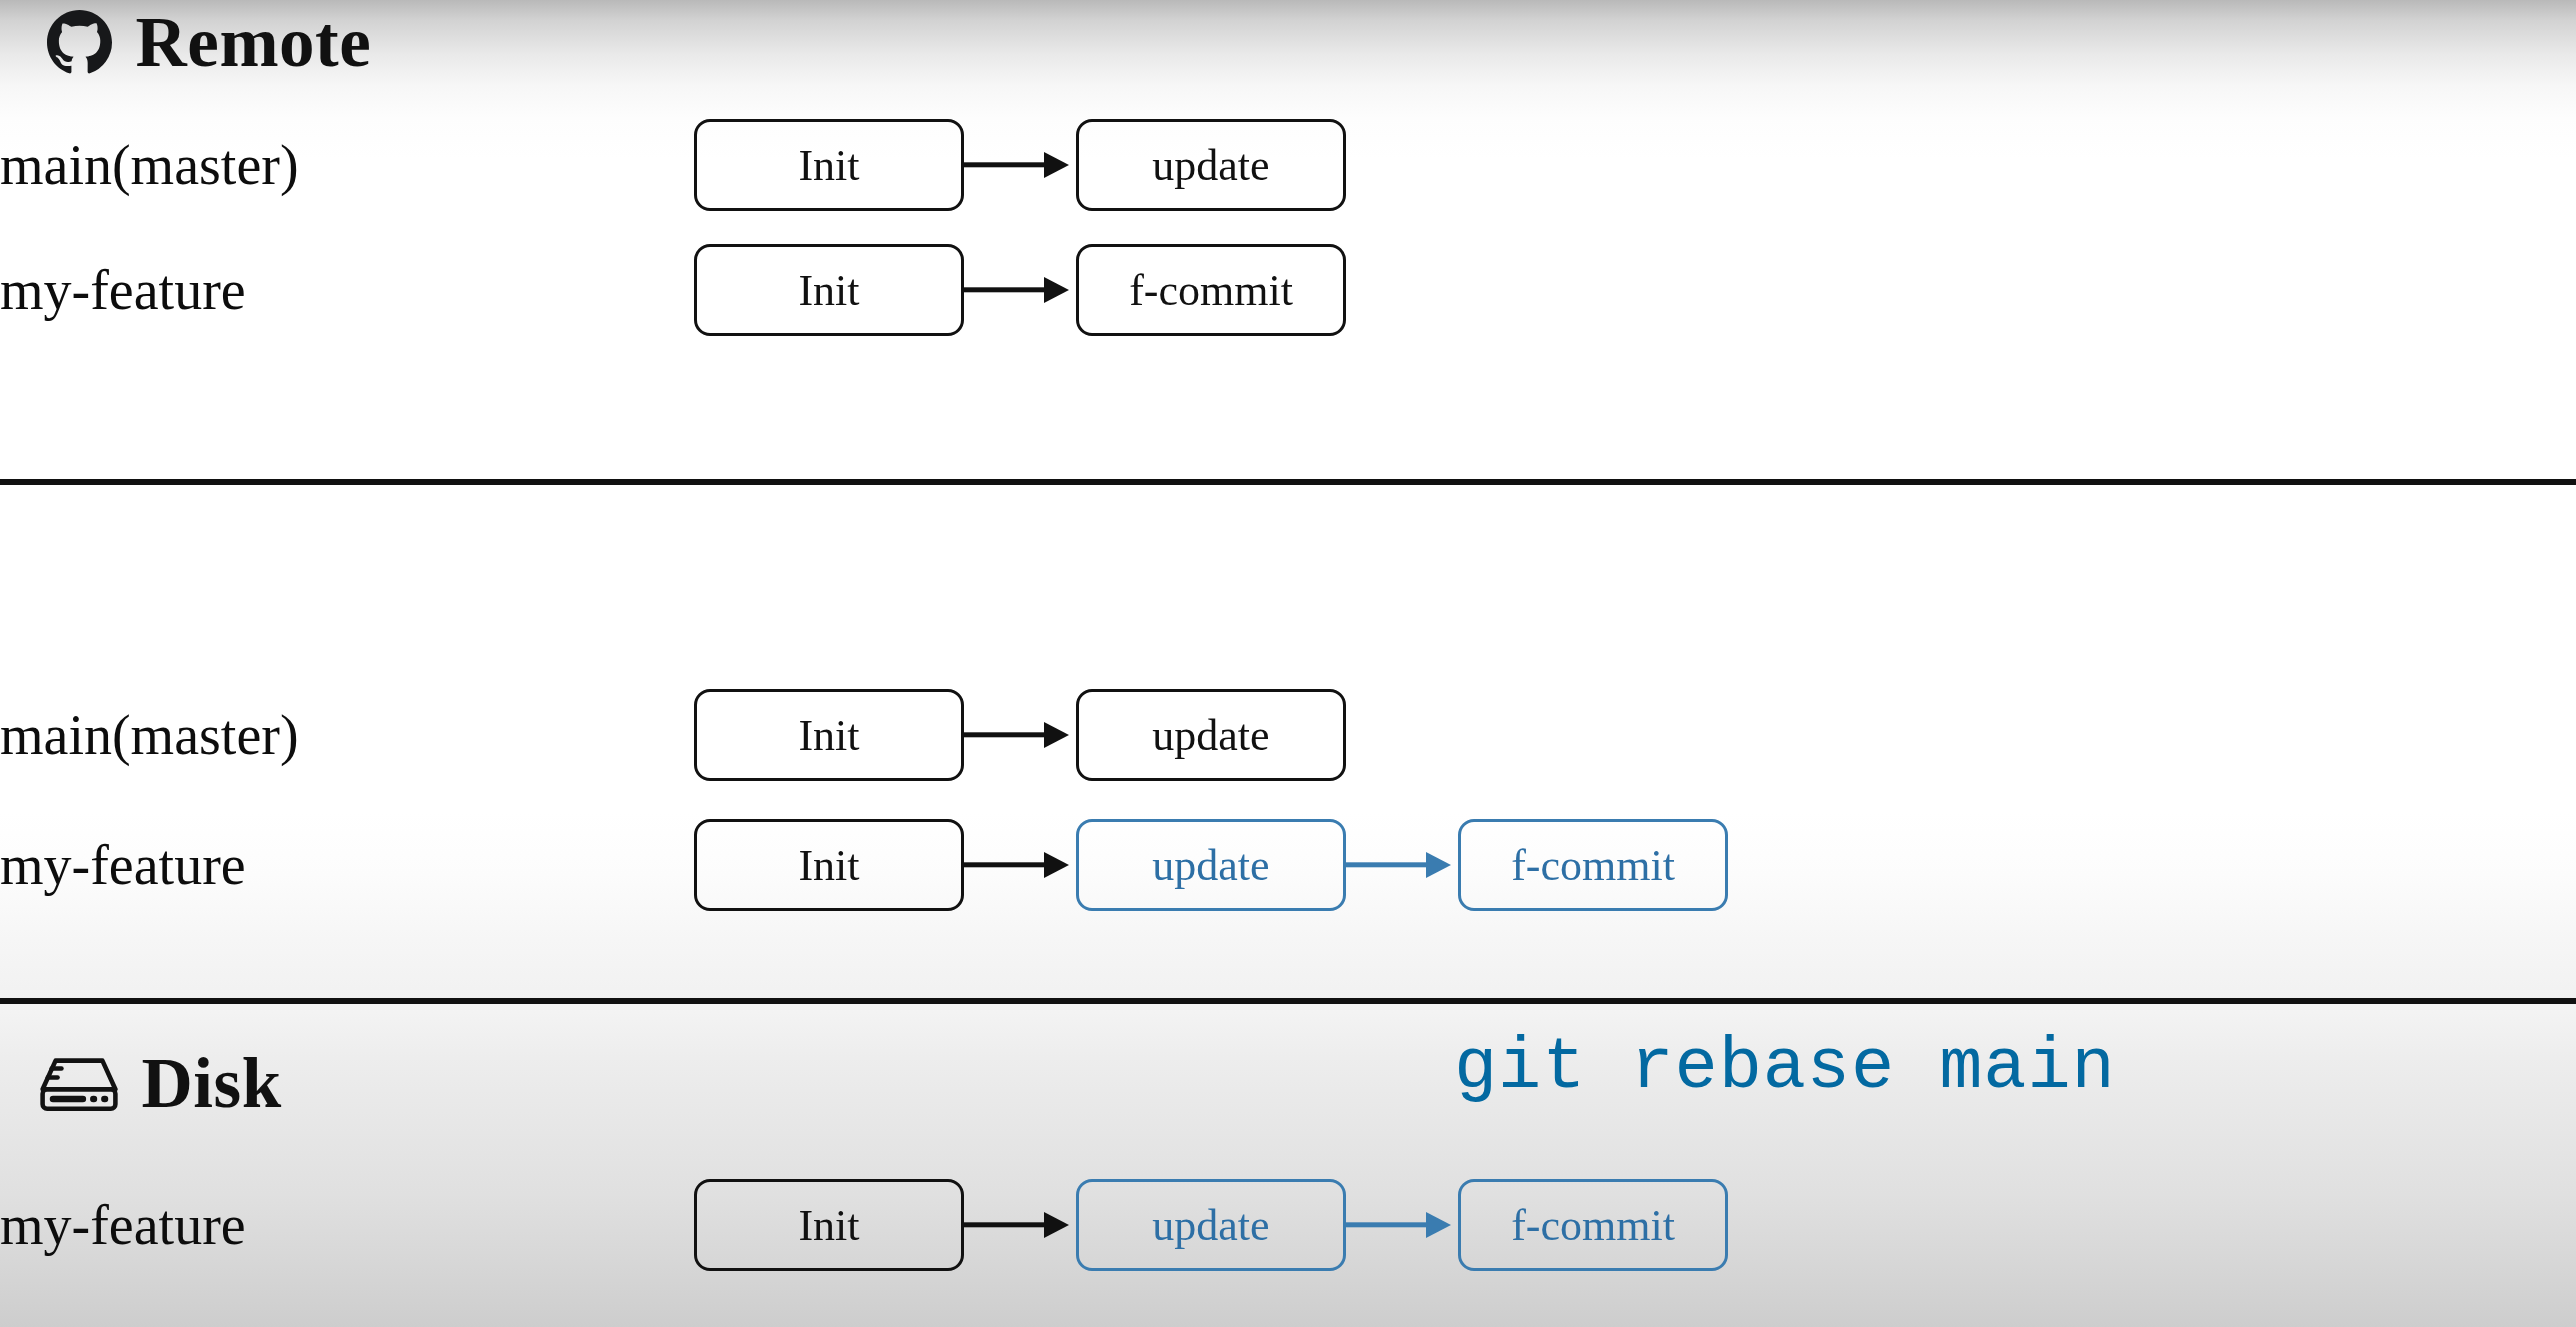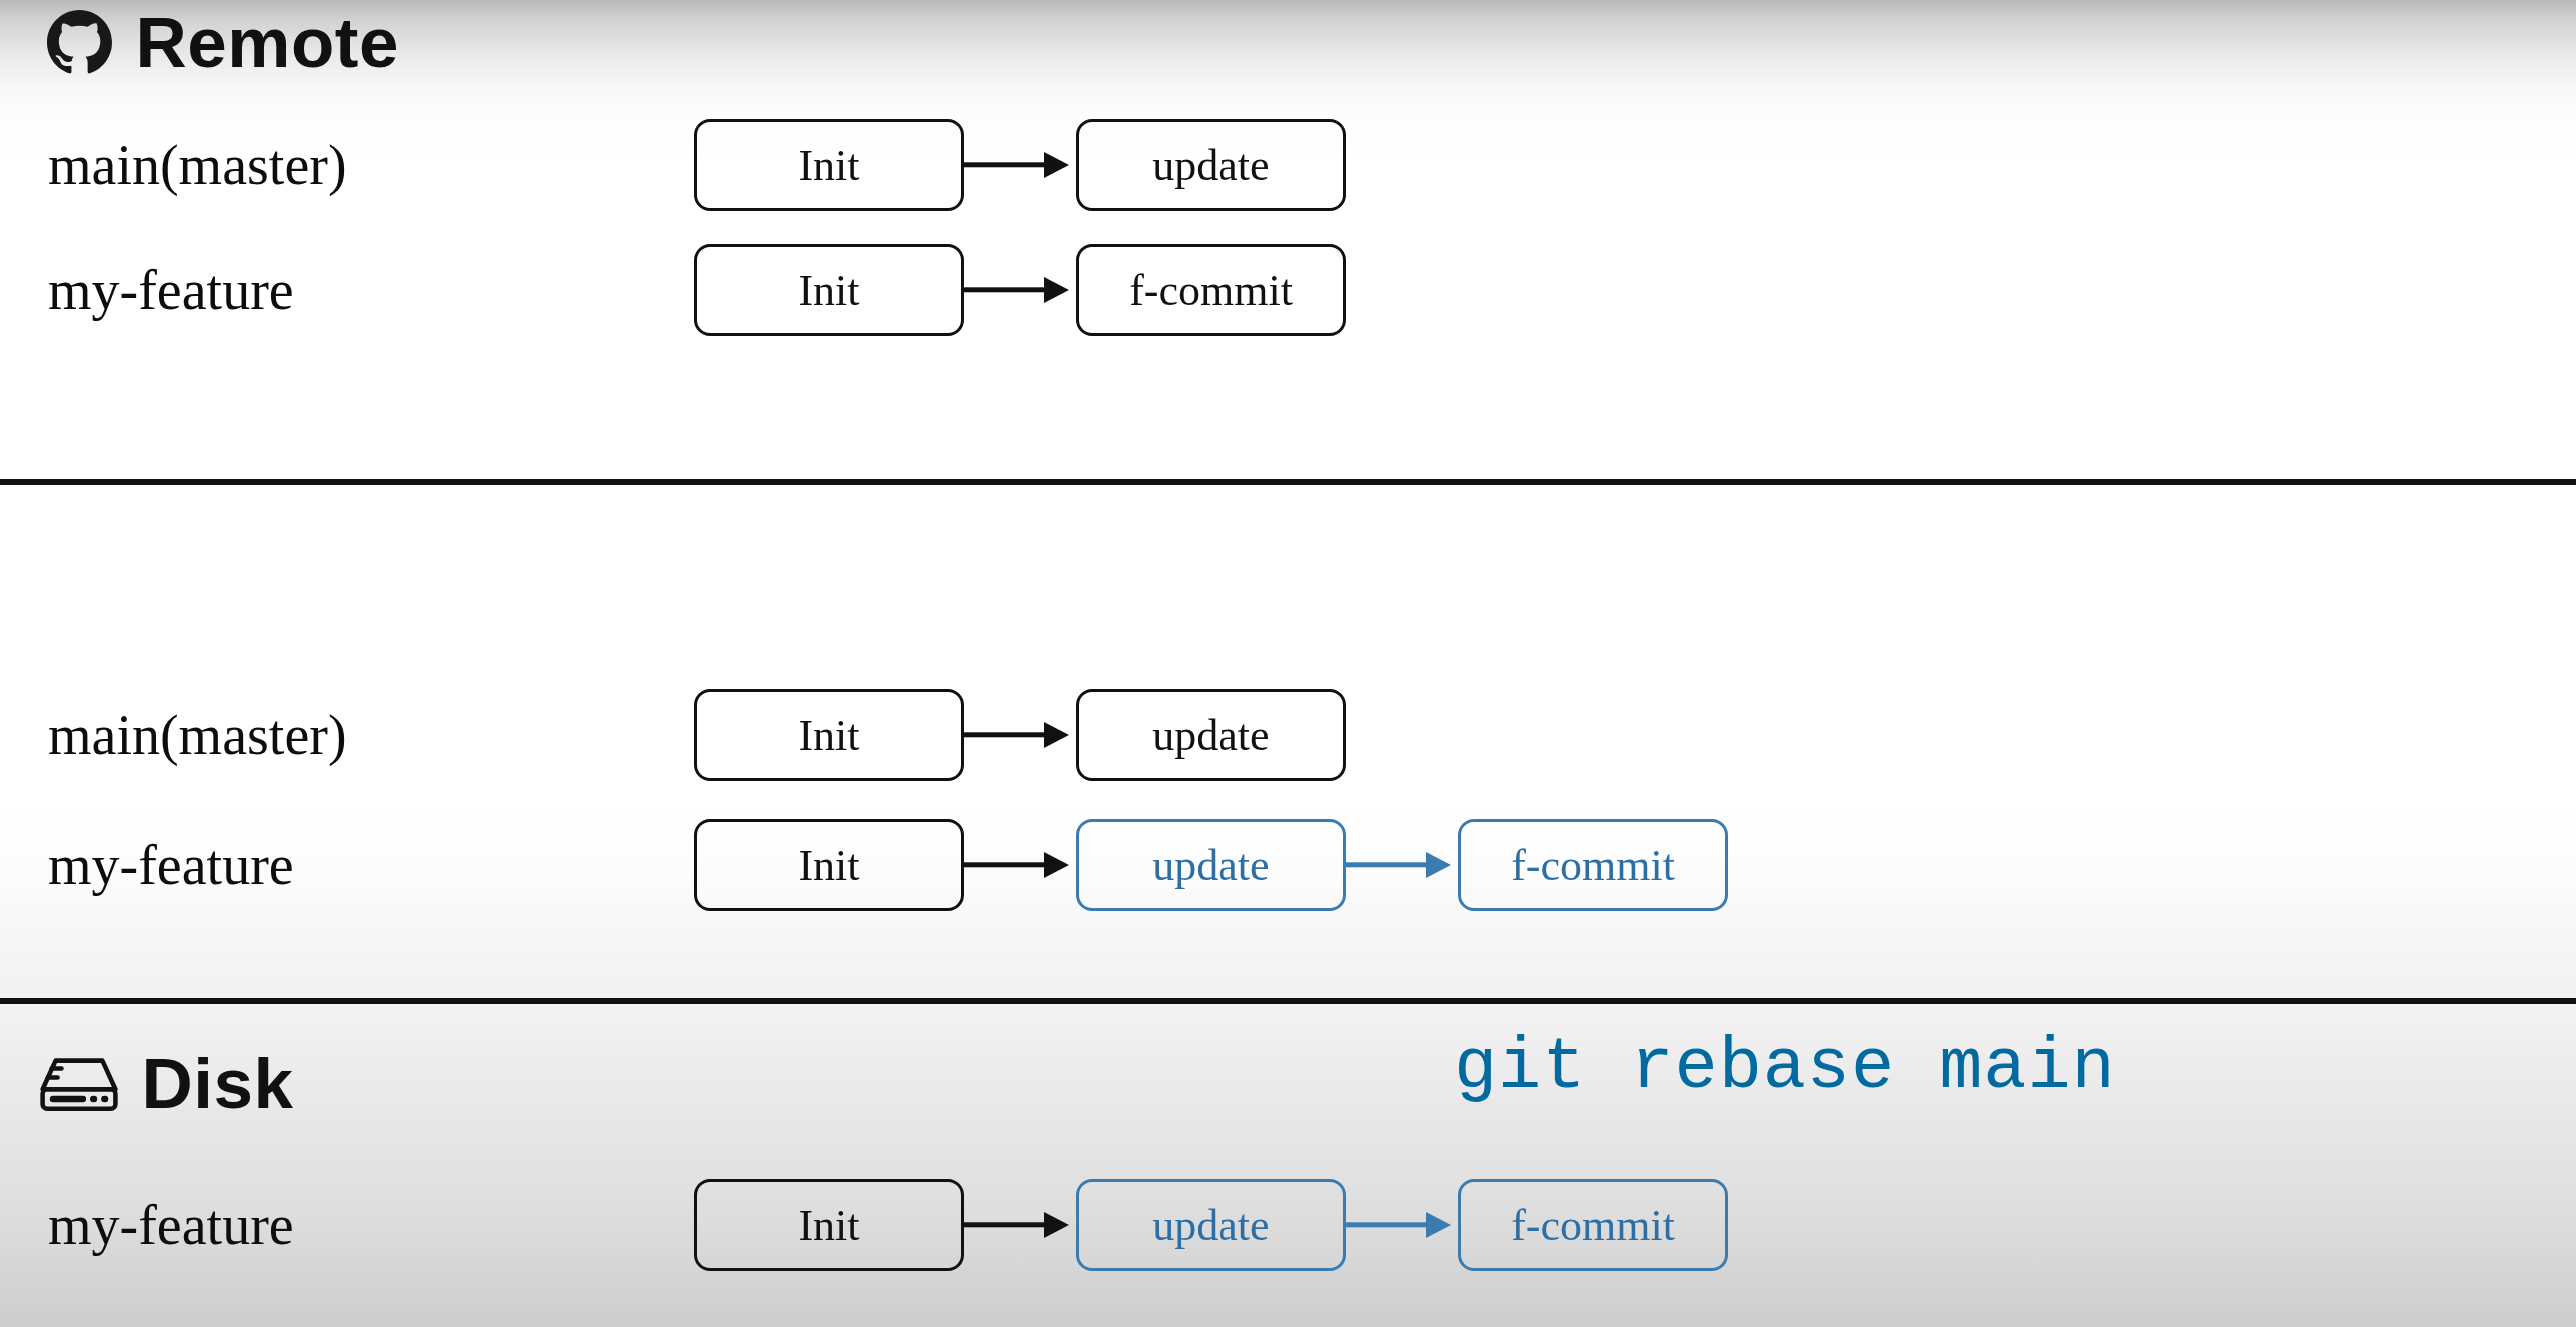--- a/index.html
+++ b/index.html
@@ -82,21 +82,21 @@
     position: absolute;
     display: flex;
     align-items: center;
     gap: 23.6px;
   }
   .section-header .hdr-icon {
     display: block;
     line-height: 0;
   }
   .section-title {
-    font-family: Liberation Sans, sans-serif;
+    font-family: Liberation Serif, serif;
     font-size: 71px;
     font-weight: 700;
     color: #111111;
     letter-spacing: 0.5px;
     line-height: 1;
     white-space: nowrap;
   }
 
   #header-remote { left: 47px; top: 7.3px; }
   #header-local  { left: 42px; top: 529px; }
@@ -104,21 +104,20 @@
   .branch-label {
     position: absolute;
     left: 0;
     width: 599px;
     font-family: "Liberation Serif", "DejaVu Serif", serif;
     font-size: 56px;
     font-weight: 400;
     color: #0d0d0d;
     white-space: nowrap;
     line-height: 100px;
-    padding-left: 48px;
   }
 
   
   .graph {
     position: absolute;
     display: flex;
     align-items: center;
     height: 100px;
   }
 

